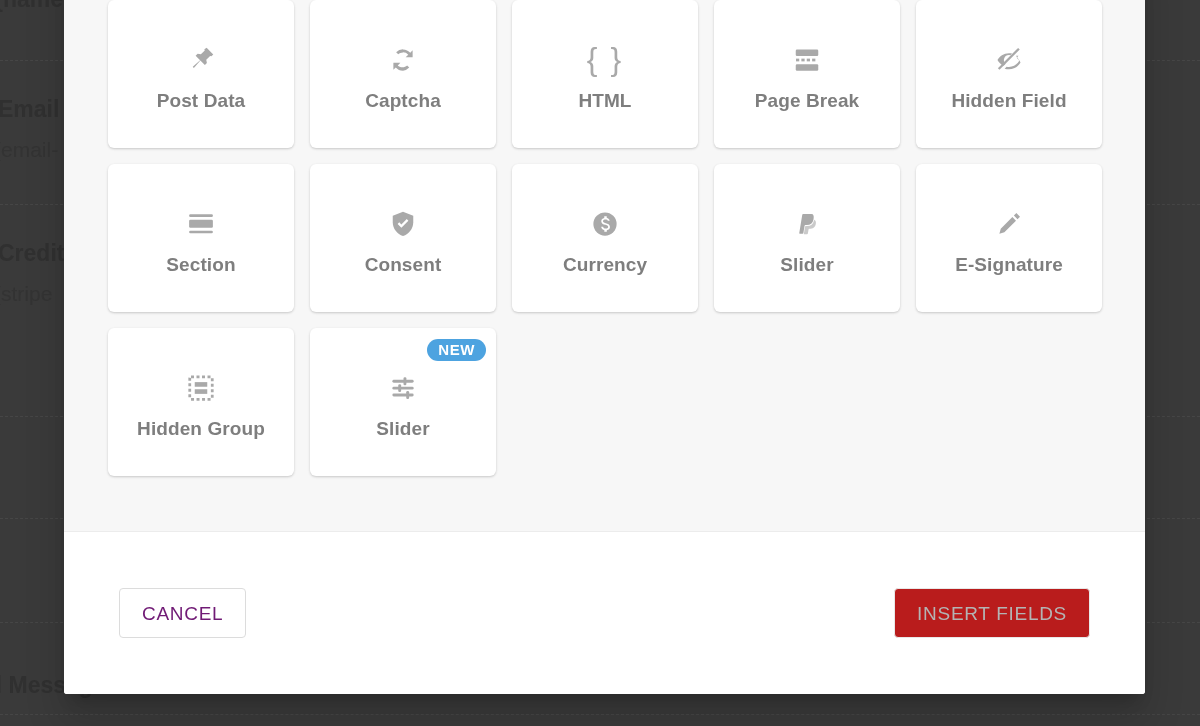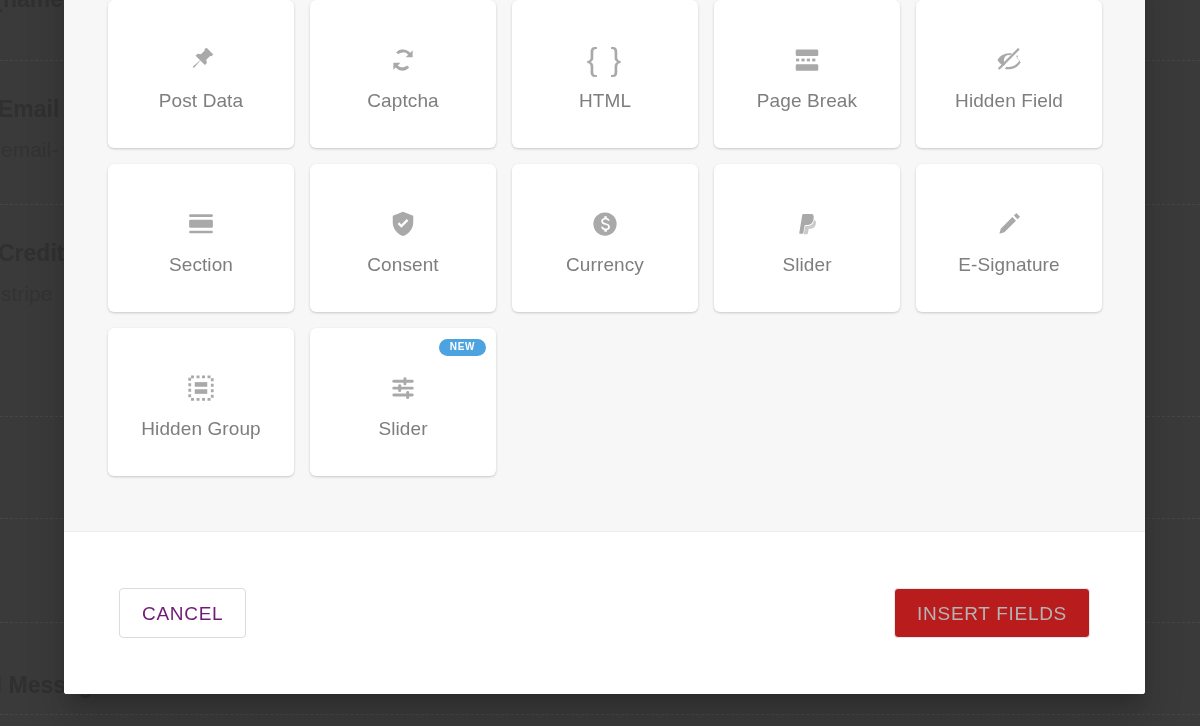--- a/index.html
+++ b/index.html
@@ -93,28 +93,29 @@
     justify-content: center;
     color: #a9a9a9;
     margin-bottom: 8px;
   }
   .field-label {
     font-size: 19px;
     color: #7e7e7e;
     text-align: center;
     line-height: 1.1;
     letter-spacing: .1px;
+    font-weight: bold;
   }
   .new-badge {
     position: absolute;
     top: 11px;
     right: 10px;
     background: #4da3e0;
     color: #ffffff;
-    font-size: 10px;
+    font-size: 15px;
     font-weight: bold;
     letter-spacing: .6px;
     padding: 3px 11px 4px;
     border-radius: 11px;
     line-height: 1;
   }
 
   
   .brace {
     font-size: 32px;

